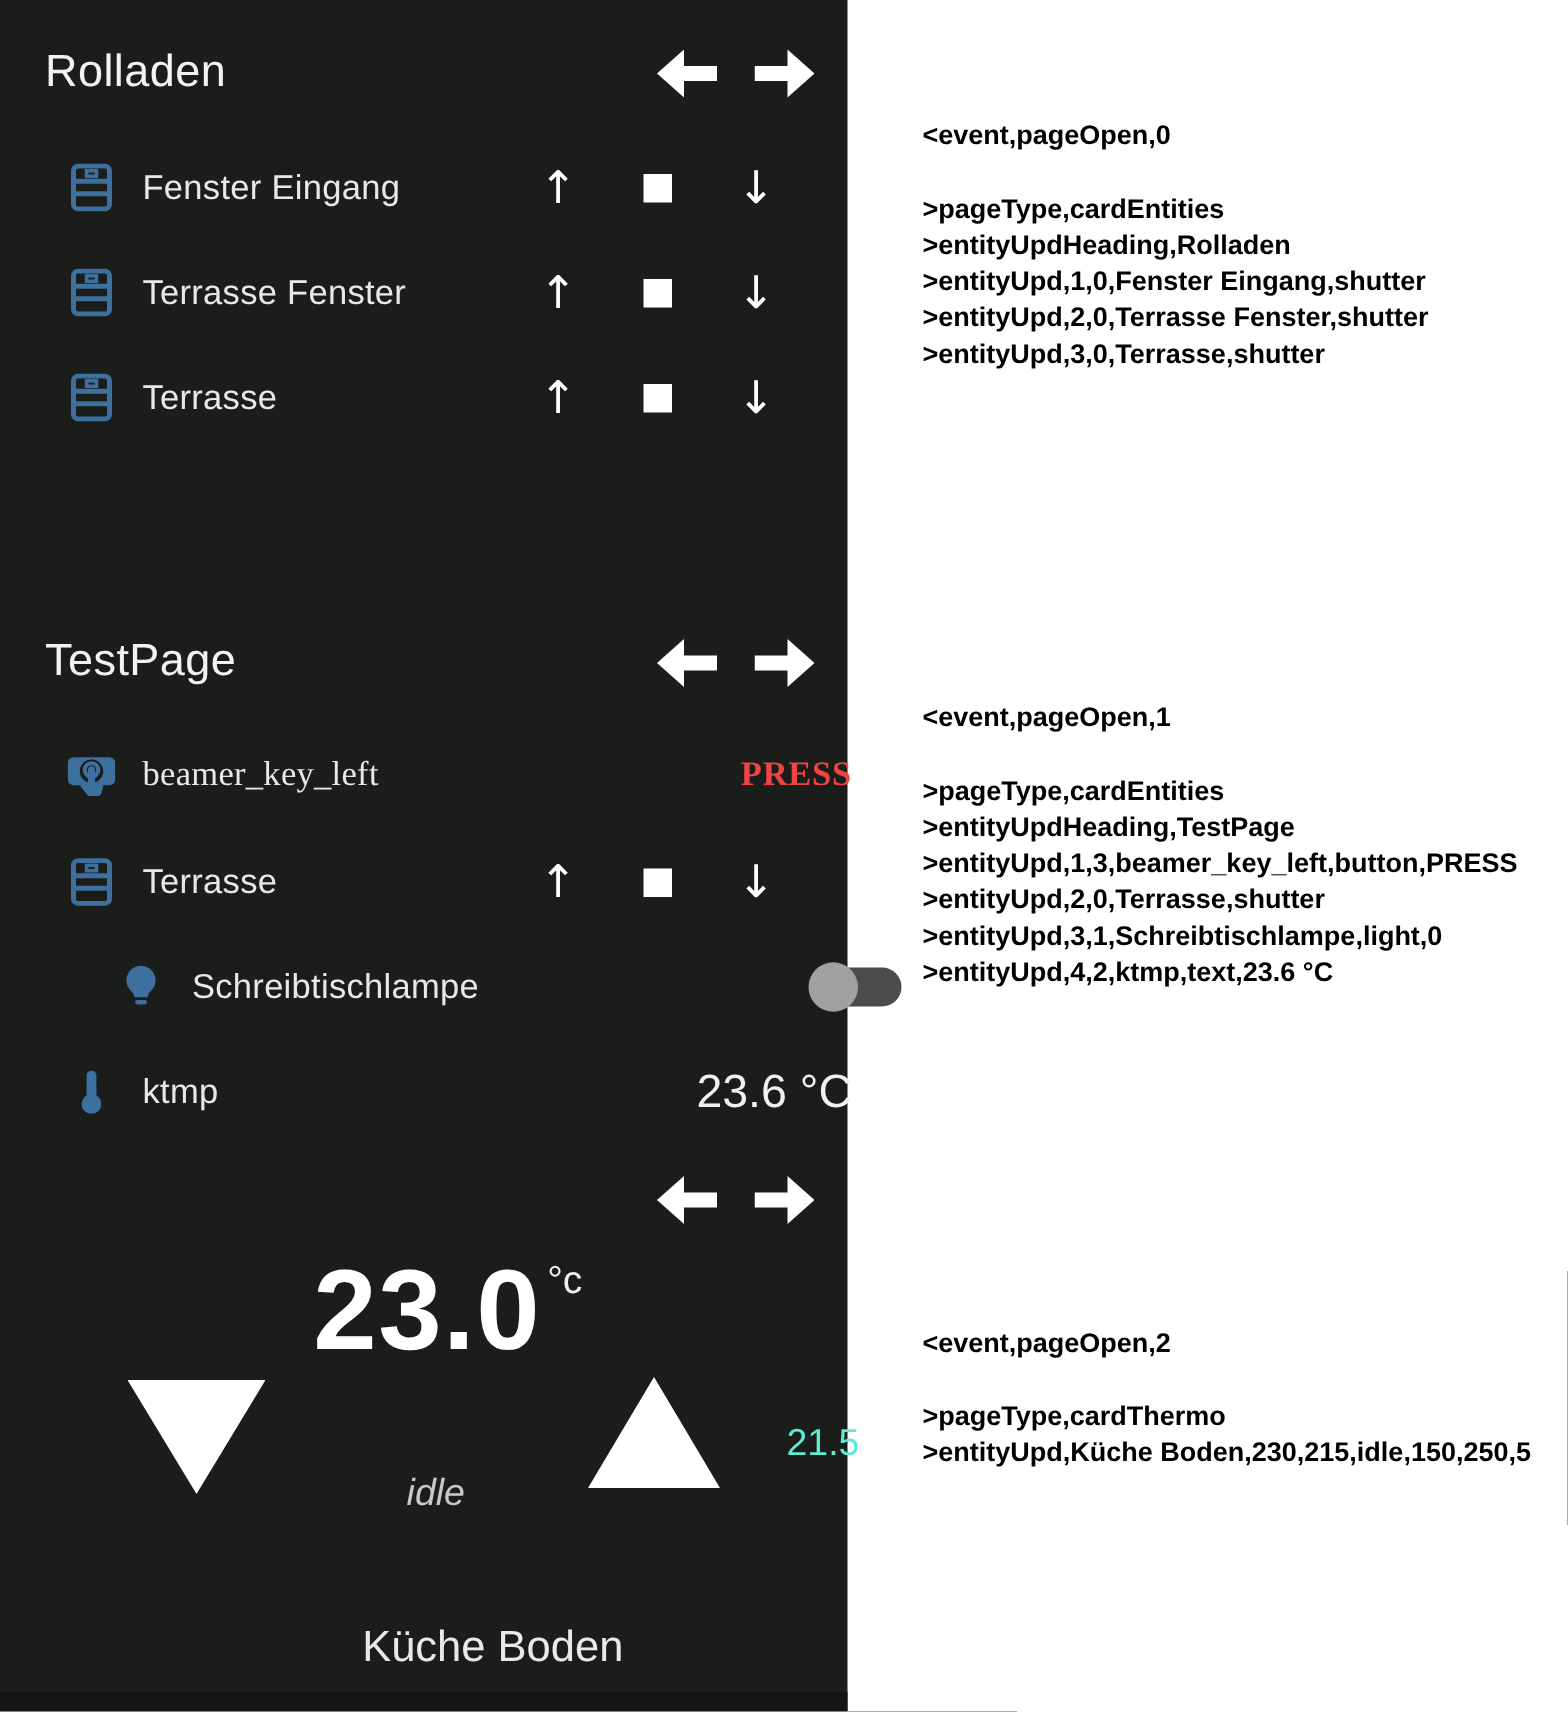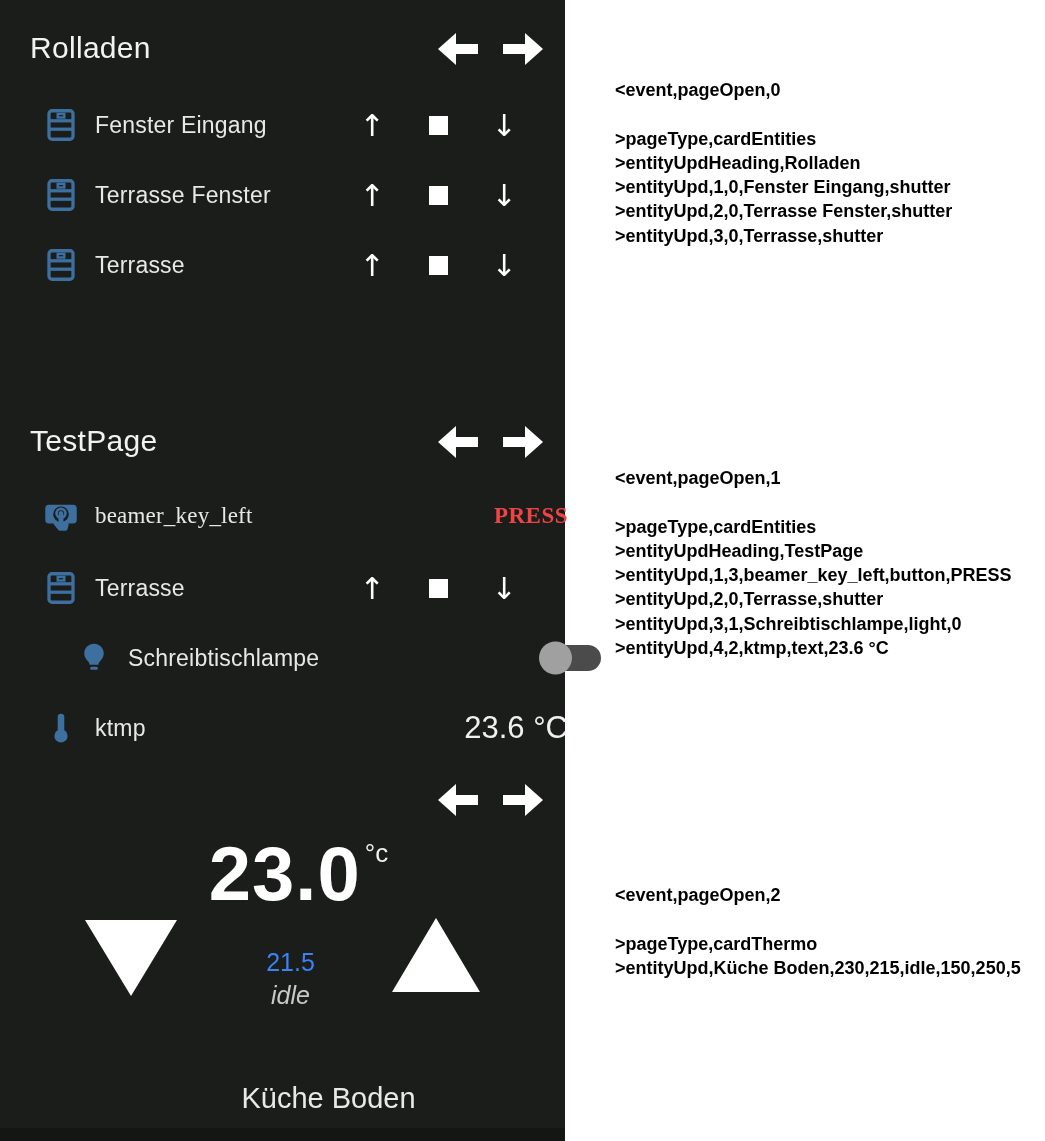--- a/index.html
+++ b/index.html
@@ -41,22 +41,22 @@
   
   .thermo-temp { position:absolute; left:0; top:836px; width:565px;
                  display:flex; justify-content:center; align-items:flex-start; transform:translateX(16px); }
   .thermo-temp .big { color:#fff; font-size:76px; font-weight:700; line-height:1; letter-spacing:1px; }
   .thermo-temp .unit { color:#f0f0f0; font-size:26px; font-weight:400; margin-top:2px; margin-left:4px; }
 
   .tri { position:absolute; background:#fff; cursor:pointer; }
   .tri-down { left:85px; top:920px; width:92px; height:76px; clip-path:polygon(0 0,100% 0,50% 100%); }
   .tri-up { left:392px; top:918px; width:88px; height:74px; clip-path:polygon(50% 0,100% 100%,0 100%); }
 
-  .thermo-target { position:absolute; left:0; top:948px; width:565px; text-align:center;
-                   color:#3b82f6; font-size:25px; transform:translateX(8px); }
+  .thermo-target { position:absolute; left:0; top:948px; width:565px; text-align:right;
+                   color:#5eead4; font-size:25px; transform:translateX(8px); }
   .thermo-state  { position:absolute; left:0; top:981px; width:565px; text-align:center;
                    color:#c9c9c9; font-size:25px; transform:translateX(8px);font-style:italic; }
   .thermo-name   { position:absolute; left:0; top:1082px; width:657px; text-align:center;
                    color:#e9e9e9; font-size:29px; }
 
   
   .log { position:absolute; left:615px; color:#000; font-size:18px; font-weight:700;
          font-family:"Liberation Sans", sans-serif; }
   .log-line { height:24.3px; line-height:24.3px; white-space:pre; }
 </style>

